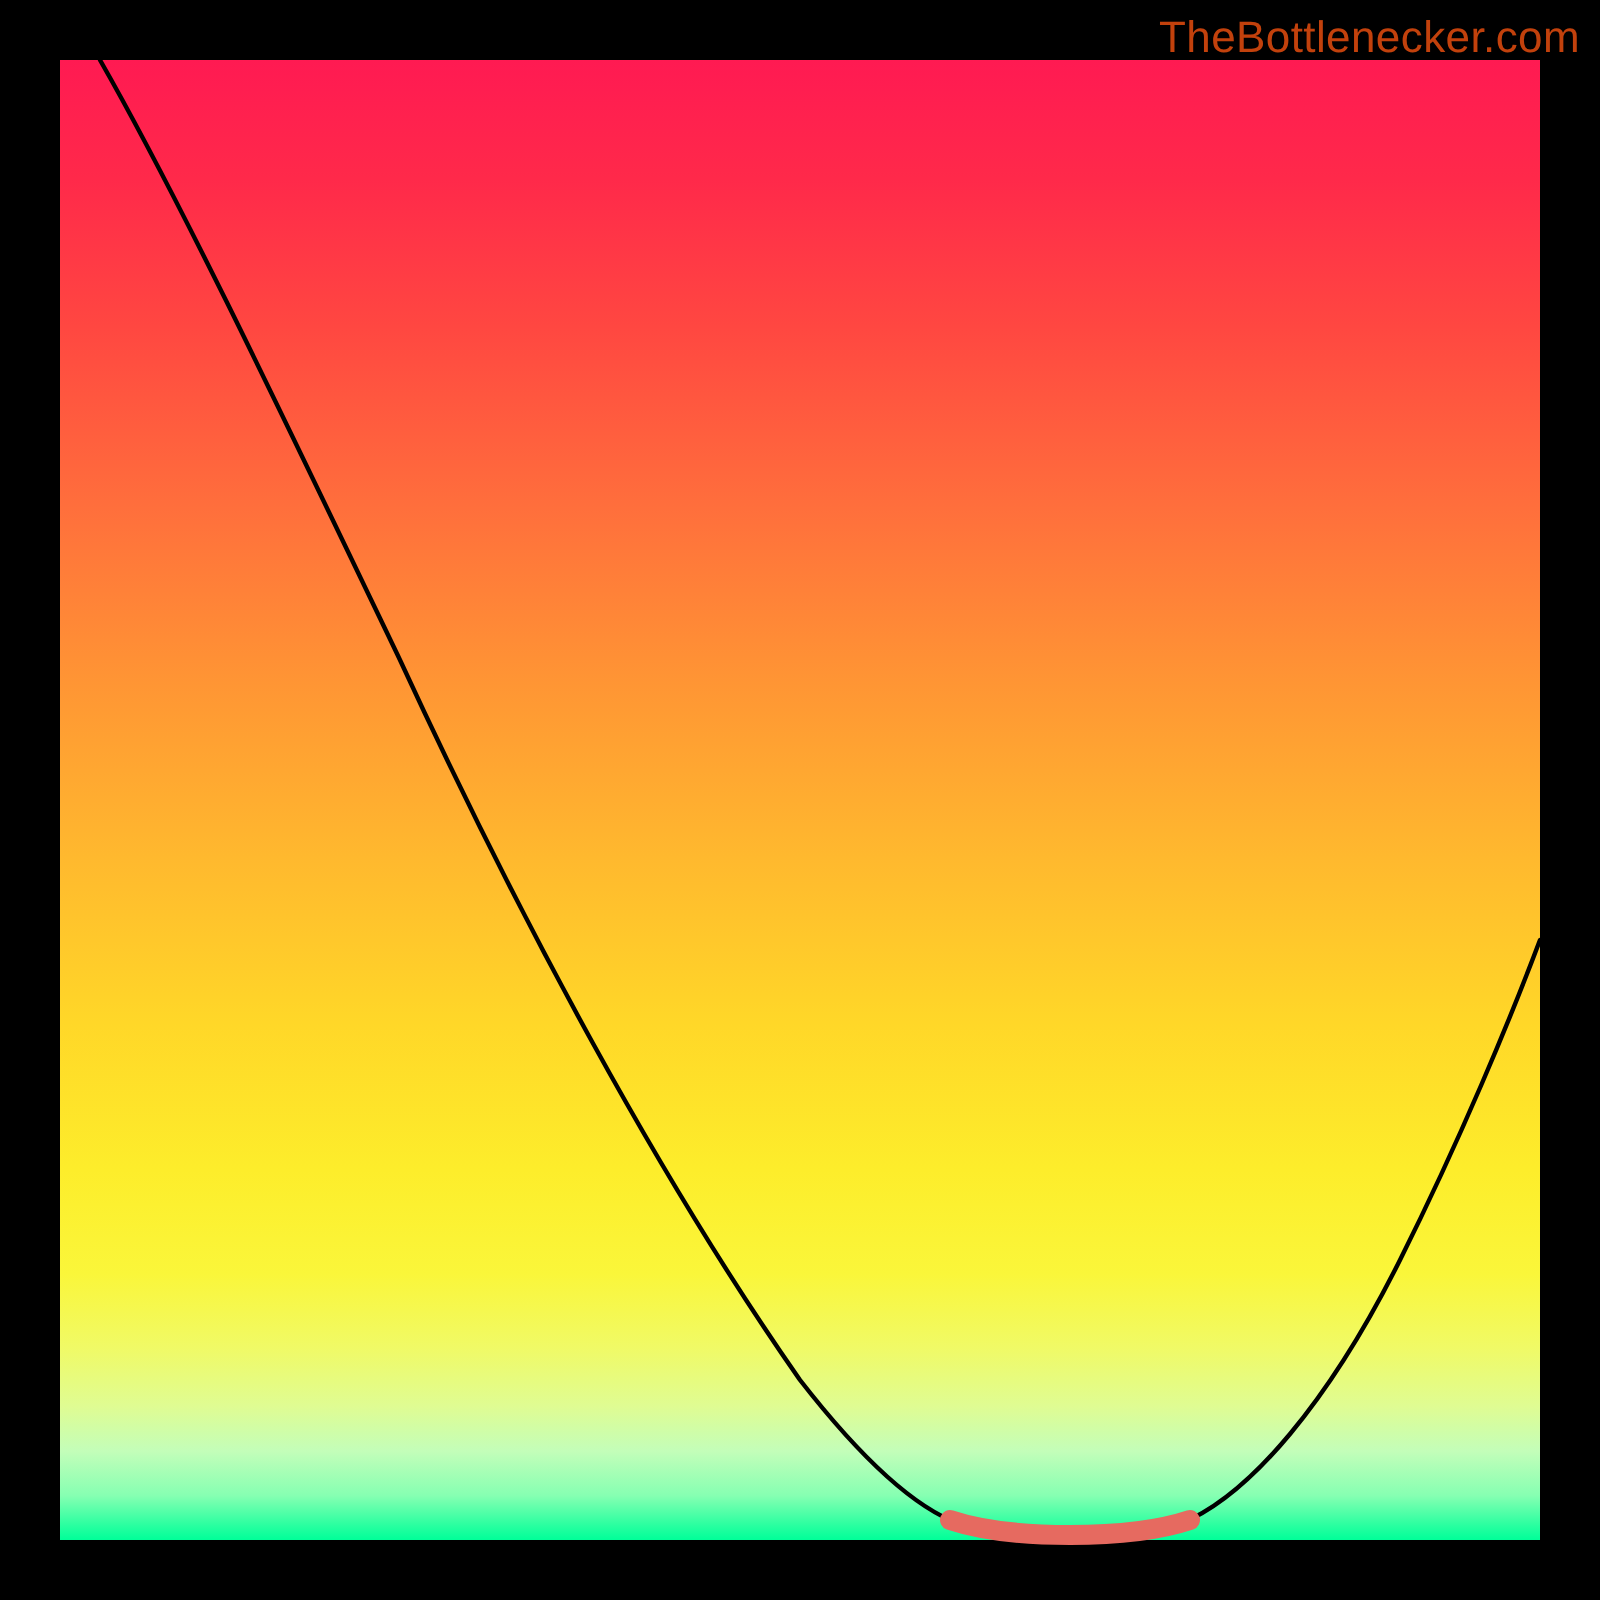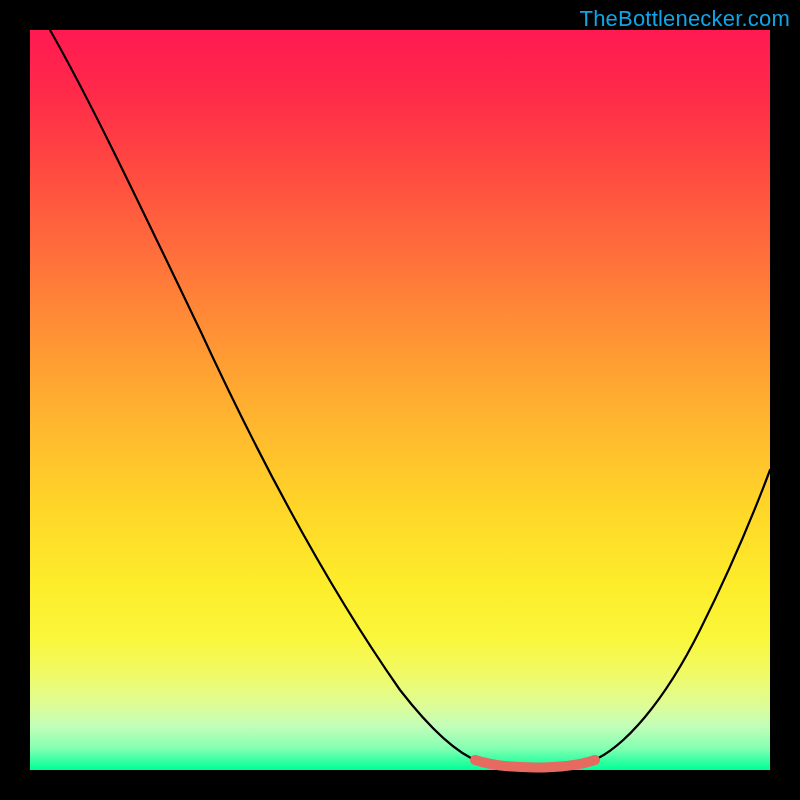--- a/index.html
+++ b/index.html
@@ -9,21 +9,21 @@
     width: 800px;
     height: 800px;
     background: #000;
   }
   .watermark {
     position: absolute;
     top: 6px;
     right: 10px;
     font-family: Arial, Helvetica, sans-serif;
     font-size: 22px;
-    color: #0ea5e9;
+    color: #c2410c;
     font-weight: 500;
     letter-spacing: 0.2px;
   }
   .plot {
     position: absolute;
     left: 30px;
     top: 30px;
     width: 740px;
     height: 740px;
     background: linear-gradient(to bottom,

